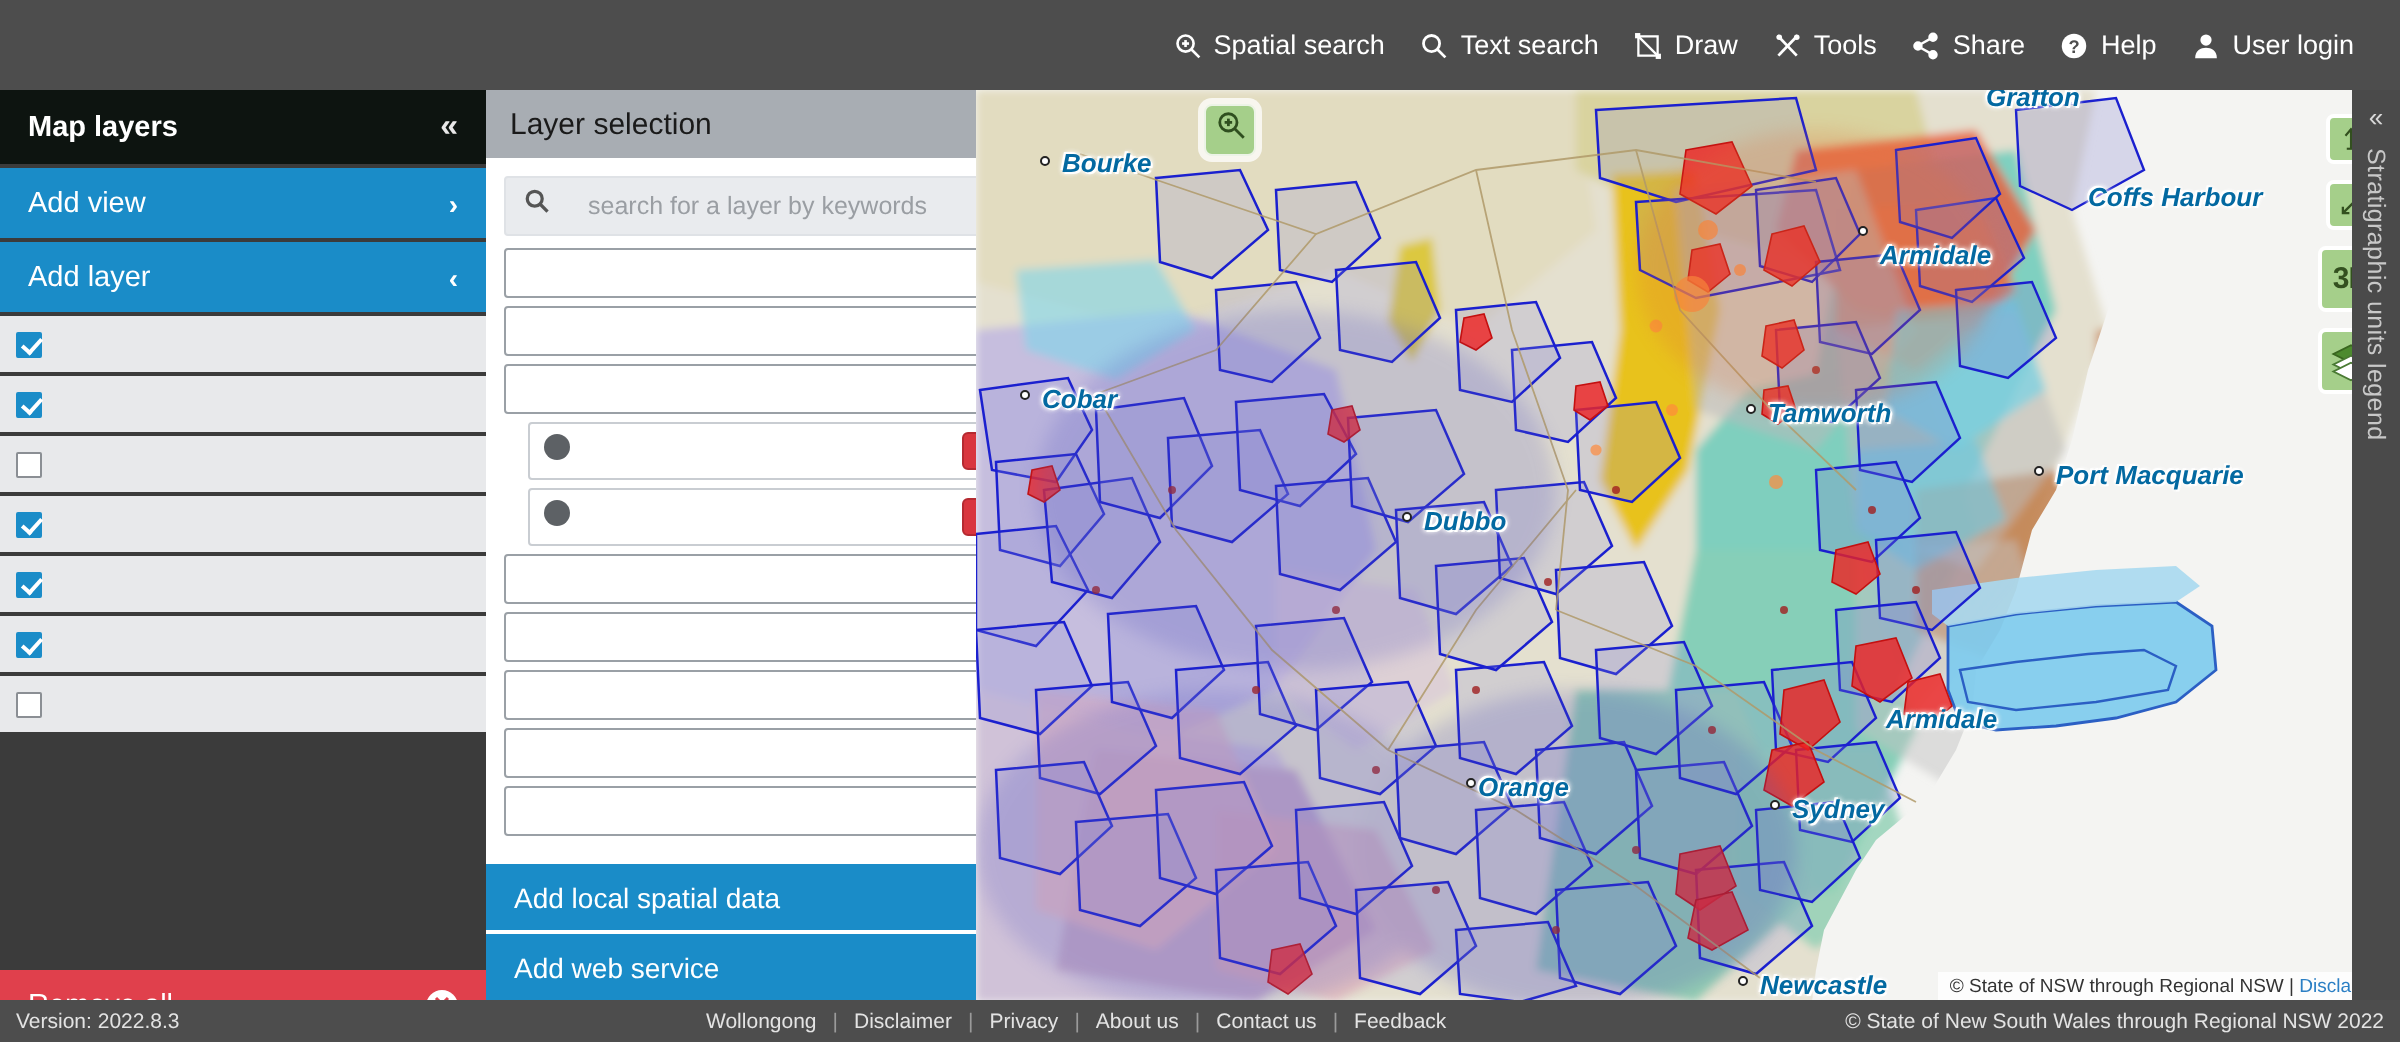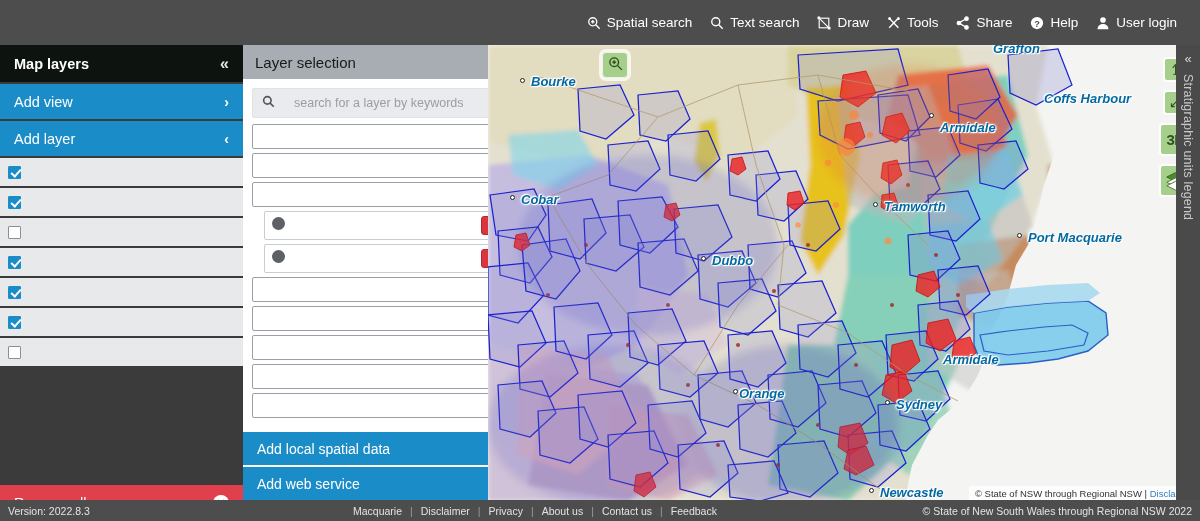--- a/index.html
+++ b/index.html
@@ -718,21 +718,21 @@
   </div>
 
   <div class="rightrail">
     <span class="rr-chev">«</span>
     <span class="rr-txt">Stratigraphic units legend</span>
   </div>
 
   <div class="footer">
     <span class="ver">Version: 2022.8.3</span>
     <span class="links" id="footer-links">
-        <a href="#">Macquarie</a>
+        <a href="#">Wollongong</a>
         <span class="sep">|</span>
         <a href="#">Disclaimer</a>
         <span class="sep">|</span>
         <a href="#">Privacy</a>
         <span class="sep">|</span>
         <a href="#">About us</a>
         <span class="sep">|</span>
         <a href="#">Contact us</a>
         <span class="sep">|</span>
         <a href="#">Feedback</a>

